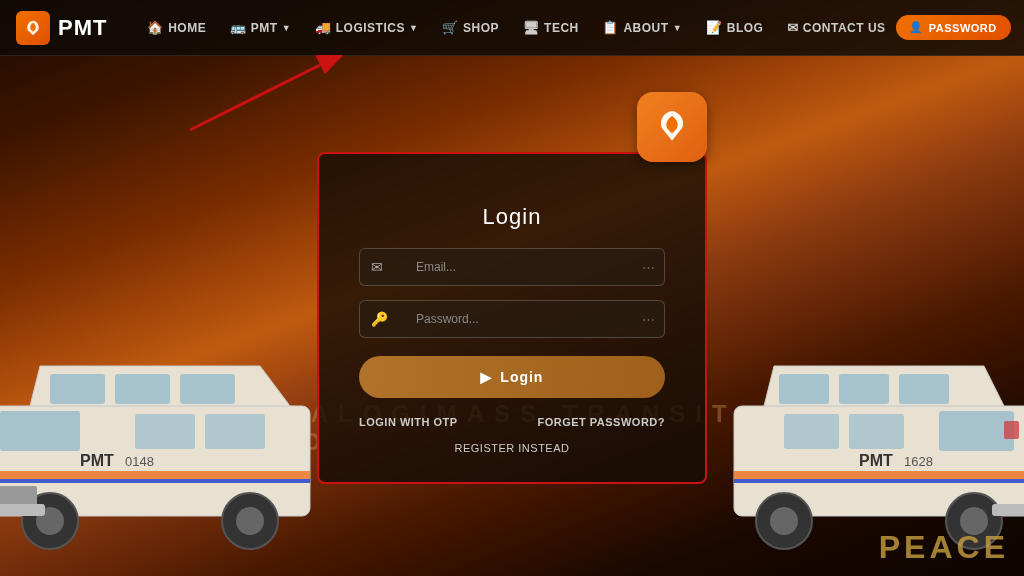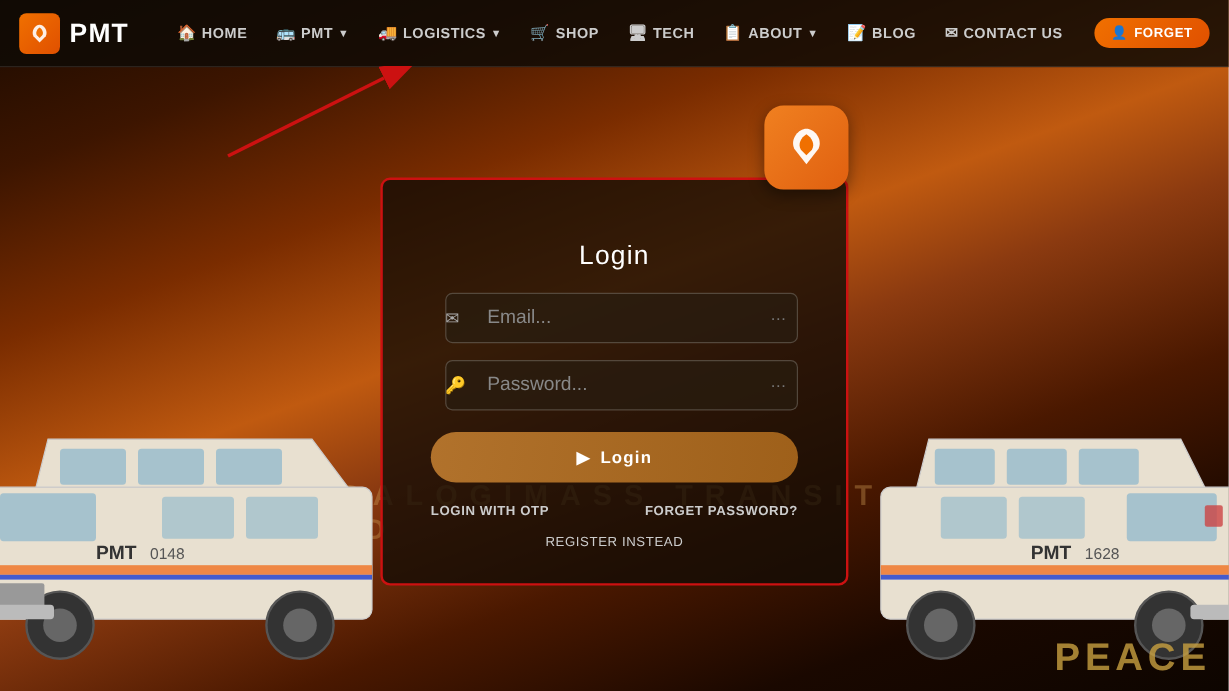--- a/index.html
+++ b/index.html
@@ -179,25 +179,24 @@
       left: 12px;
       color: #aaa;
       font-size: 14px;
       z-index: 1;
     }
     .input-field {
       width: 100%;
       background: rgba(40, 28, 15, 0.7);
       border: 1px solid rgba(255,255,255,0.2);
       border-radius: 6px;
-      padding: 11px 40px 11px 34px;
+      padding: 11px 40px 11px 56px;
       color: #aaa;
-      font-size: 16px;
+      font-size: 12px;
       outline: none;
-      margin-left: 12px;
     }
     .input-field::placeholder { color: #888; }
     .input-toggle {
       position: absolute;
       right: 10px;
       color: #777;
       font-size: 13px;
     }
 
     .login-btn {
@@ -382,21 +381,21 @@
       <span>BLOG</span>
     </div>
     <div class="nav-item">
       <span class="nav-icon">✉</span>
       <span>CONTACT US</span>
     </div>
   </div>
 
   <div class="nav-account">
     <span>👤</span>
-    <span>FORGET</span>
+    <span>PASSWORD</span>
   </div>
 </nav>
 
 <svg class="arrow-container" viewBox="0 0 180 80">
   <defs>
     <marker id="arrowhead" markerWidth="10" markerHeight="7" refX="0" refY="3.5" orient="auto">
       <polygon points="0 0, 10 3.5, 0 7" fill="#cc1111"></polygon>
     </marker>
   </defs>
   <line x1="20" y1="75" x2="150" y2="10" stroke="#cc1111" stroke-width="3" marker-end="url(#arrowhead)"></line>

